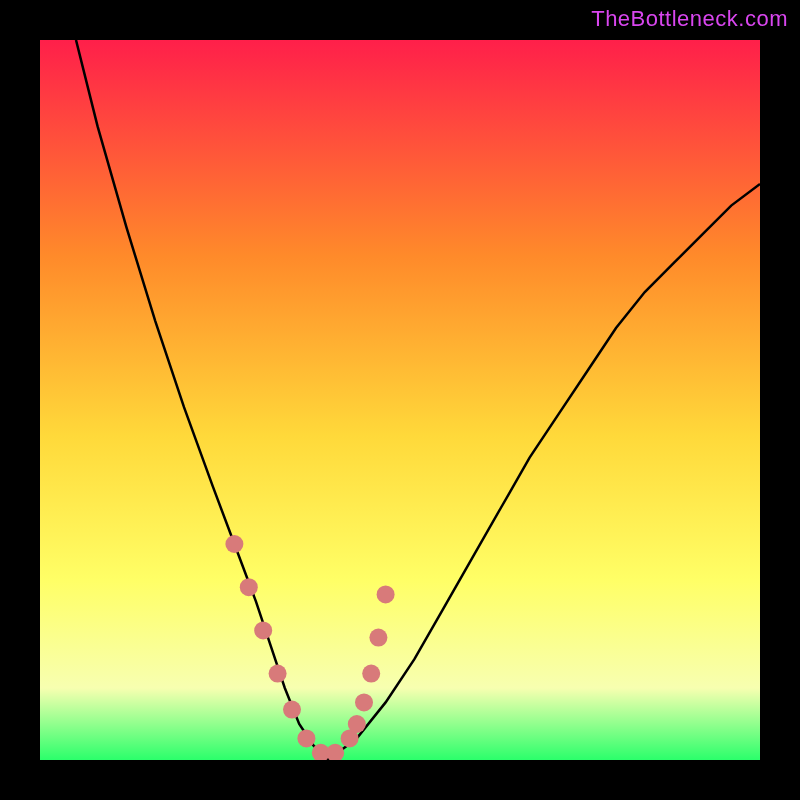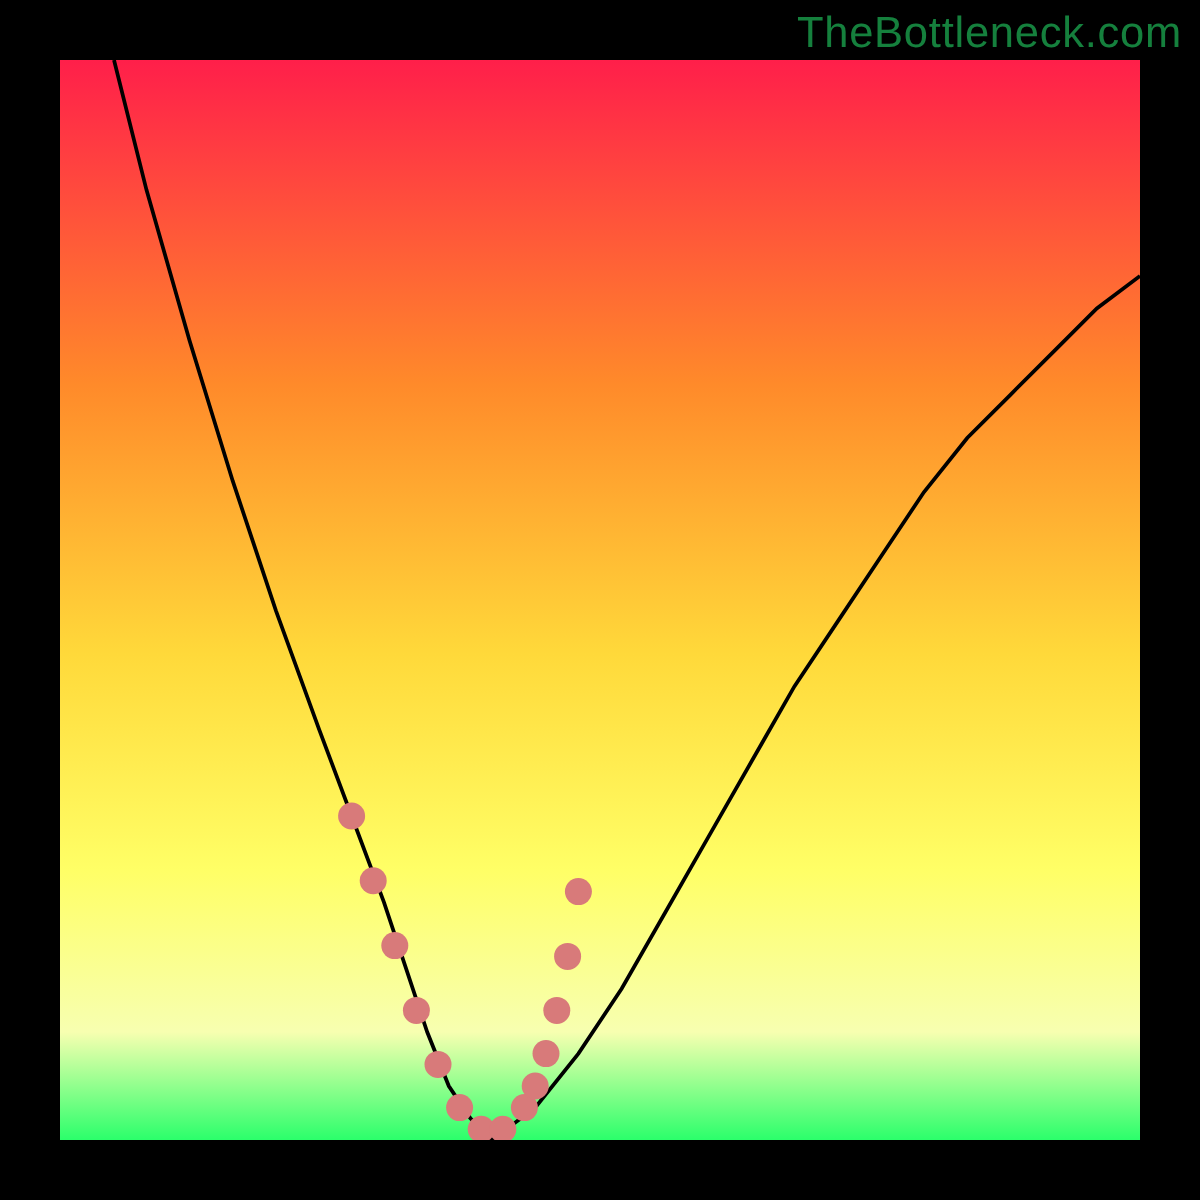--- a/index.html
+++ b/index.html
@@ -1,17 +1,17 @@
 <!DOCTYPE html>
 <html><head>
 <meta charset="utf-8">
 <style>
   * { margin: 0; padding: 0; box-sizing: border-box; }
   body { width: 800px; height: 800px; background: #000; position: relative; overflow: hidden; font-family: Arial, sans-serif; }
-  .watermark { position: absolute; top: 6px; right: 12px; color: #15803d; font-size: 29px; letter-spacing: 0.5px; z-index: 10; }
+  .watermark { position: absolute; top: 6px; right: 12px; color: #d946ef; font-size: 22px; letter-spacing: 0.5px; z-index: 10; }
   .plot-area { position: absolute; top: 40px; left: 40px; width: 720px; height: 720px; }
   .gradient-bg { position: absolute; inset: 0; }
   svg.curve { position: absolute; inset: 0; width: 100%; height: 100%; }
 </style>
 </head>
 <body>
 
 <div class="watermark">TheBottleneck.com</div>
 
 <div class="plot-area">

